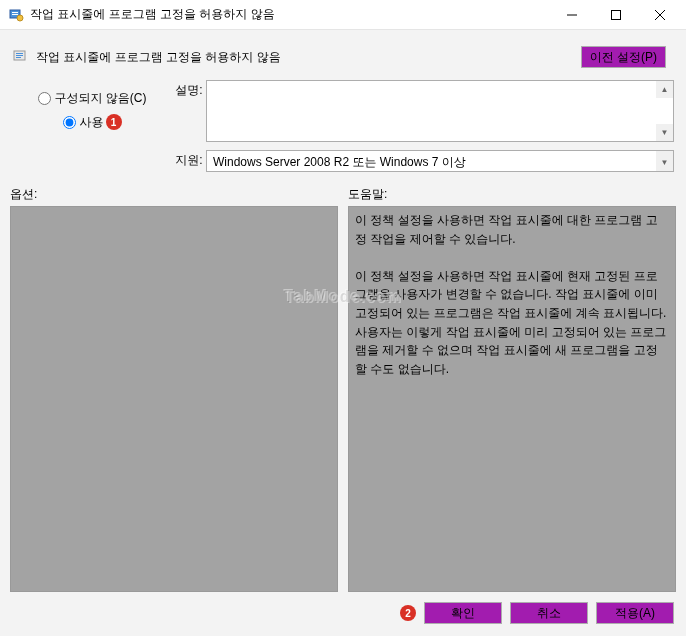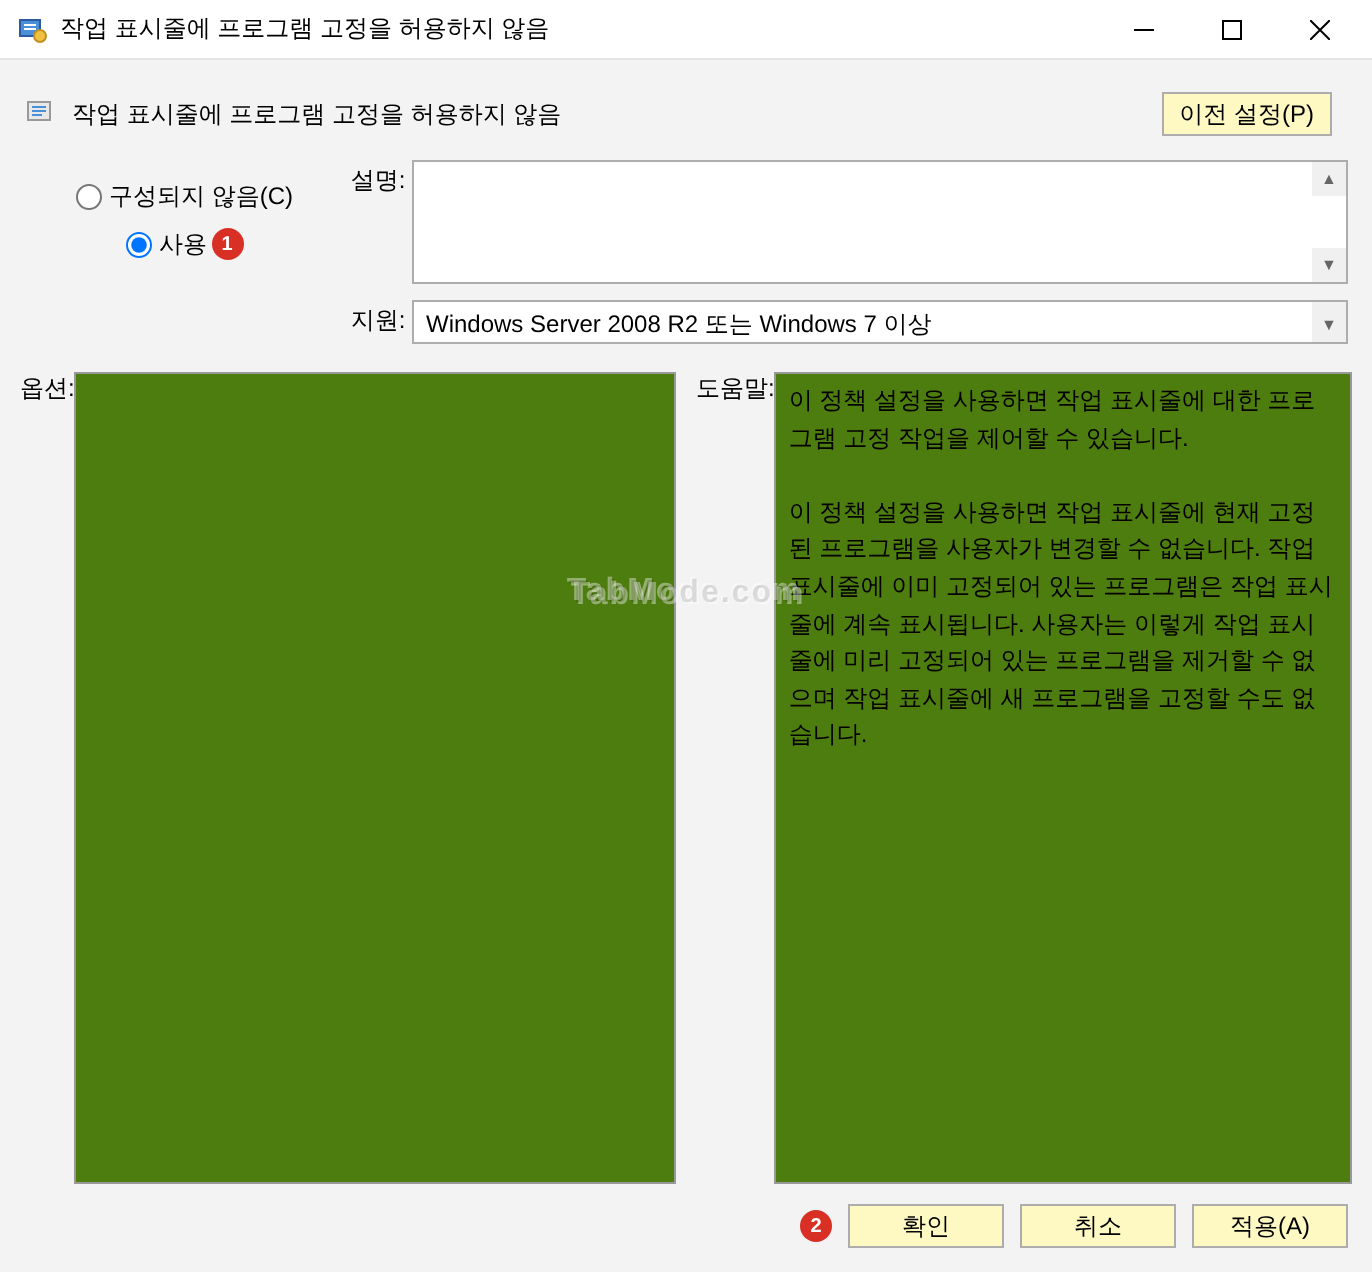--- a/index.html
+++ b/index.html
@@ -6,40 +6,40 @@
 body { font-family: "Segoe UI","Malgun Gothic",sans-serif; font-size: 12px; background: #fff; width: 686px; height: 636px; overflow: hidden; position: relative; }
 .titlebar { height: 30px; display: flex; align-items: center; padding: 0 4px 0 8px; background: #fff; border-bottom: 1px solid #e5e5e5; }
 .titlebar .icon { width: 16px; height: 16px; margin-right: 6px; display: flex; align-items: center; justify-content: center; }
 .titlebar .title { flex: 1; font-size: 12px; }
 .winbtn { width: 44px; height: 28px; display: flex; align-items: center; justify-content: center; background: transparent; border: none; cursor: pointer; }
 .content { background: #f3f3f3; height: calc(636px - 30px); padding: 8px; display: flex; flex-direction: column; }
 .header-row { display: flex; align-items: center; padding: 8px 4px; }
 .header-row .icon { width: 18px; height: 18px; margin-right: 6px; display:flex; align-items:center; justify-content:center; }
 .header-row .pagetitle { flex: 1; font-size: 12px; }
 .navbtns { display: flex; gap: 8px; margin-right: 8px; }
-.btn { min-width: 78px; height: 22px; background: #fef9c3; border: 1px solid #adadad; font-size: 12px; cursor: pointer; padding: 0 8px; }
+.btn { min-width: 78px; height: 22px; background: #a21caf; border: 1px solid #adadad; font-size: 12px; cursor: pointer; padding: 0 8px; }
 .radio-area { display: flex; padding: 4px 4px 0 4px; }
 .radio-col { width: 160px; padding-top: 6px; }
 .radio-row { display: flex; align-items: center; height: 24px; position: relative; justify-content: center; }
 .radio-row label { cursor: pointer; }
 .radio-row input { margin-right: 4px; cursor: pointer; }
 .callout { width: 16px; height: 16px; background: #d93025; color: #fff; border-radius: 50%; font-size: 10px; font-weight: bold; display: inline-flex; align-items: center; justify-content: center; margin-left: 2px; }
 .desc-area { flex: 1; }
 .field-row { display: flex; margin-bottom: 8px; }
 .field-label { width: 34px; text-align: center; padding-top: 2px; }
 .textarea-wrap { flex: 1; position: relative; background: #fff; border: 1px solid #adadad; }
 .textarea-wrap.small { height: 62px; }
 .textarea-wrap.tiny { height: 22px; display: flex; align-items: flex-start; padding: 3px 6px; }
 .scroll-arrow { position: absolute; right: 0; width: 17px; height: 17px; background: #f0f0f0; display: flex; align-items: center; justify-content: center; font-size: 8px; color: #666; cursor: pointer; }
 .scroll-arrow.up { top: 0; }
 .scroll-arrow.down { bottom: 0; }
 .panels-row { display: flex; gap: 10px; flex: 1; padding: 6px 2px 0 2px; }
-.panel-col { flex: 1; display: flex; flex-direction: row; }
+.panel-col { flex: 1; display: flex; flex-direction: column; }
 .panel-label { height: 20px; }
-.panel-box { flex: 1; background: #4d7c0f; border: 1px solid #999; padding: 4px 6px; font-size: 12px; line-height: 1.55; overflow: hidden; }
+.panel-box { flex: 1; background: #a3a3a3; border: 1px solid #999; padding: 4px 6px; font-size: 12px; line-height: 1.55; overflow: hidden; }
 .footer { display: flex; justify-content: flex-end; align-items: center; gap: 8px; padding: 10px 4px 4px 4px; }
 .watermark { position: absolute; top: 288px; left: 0; right: 0; text-align: center; font-size: 16px; font-weight: bold; color: rgba(0,0,0,0.12); pointer-events: none; letter-spacing: 1px; text-shadow: 1px 1px 0 rgba(255,255,255,0.4), -1px -1px 0 rgba(255,255,255,0.4); }
 </style>
 </head>
 <body>
 
 <div class="titlebar">
   <span class="icon">
     <svg width="16" height="16" viewBox="0 0 16 16">
         <rect x="2" y="3" width="10" height="8" fill="#4a90d9" stroke="#2c5aa0"></rect>

